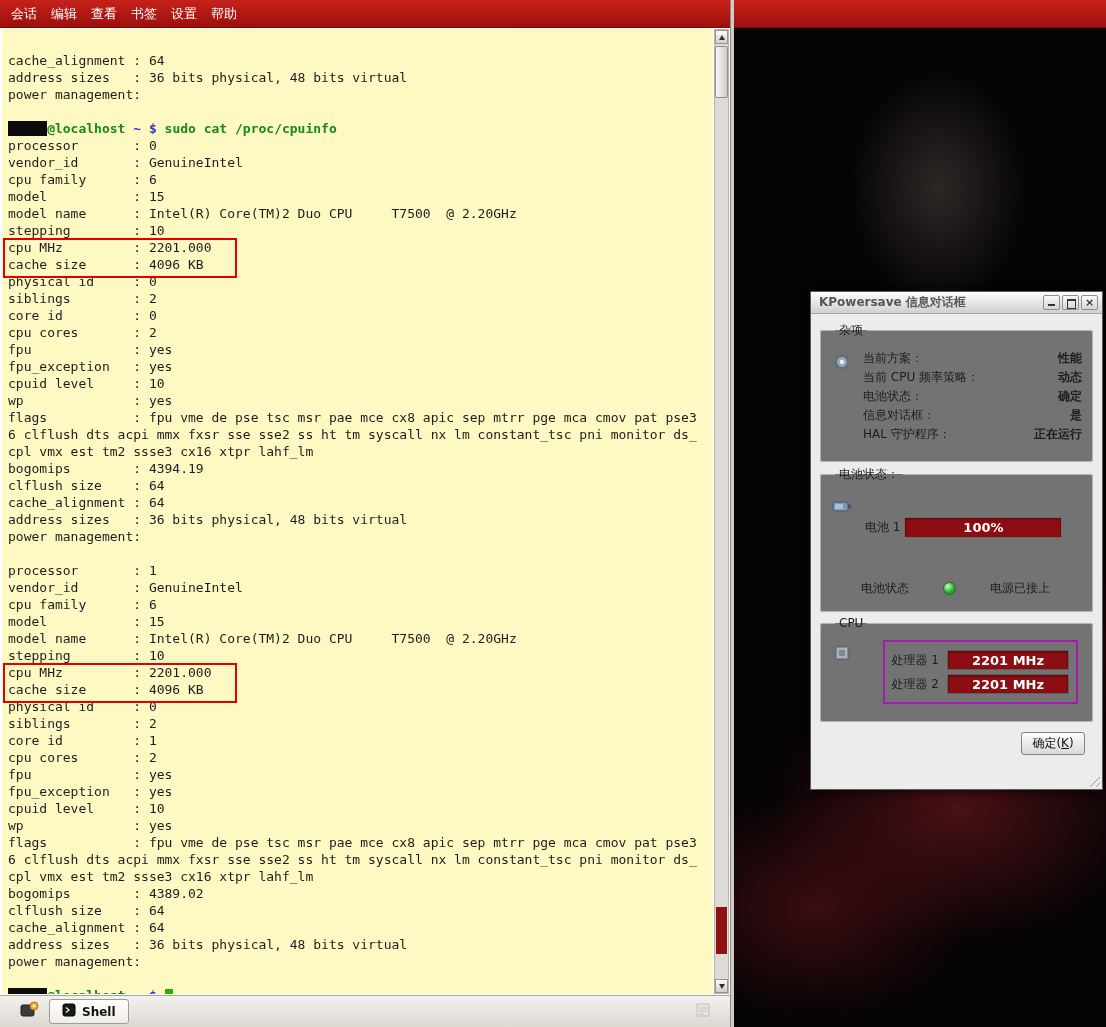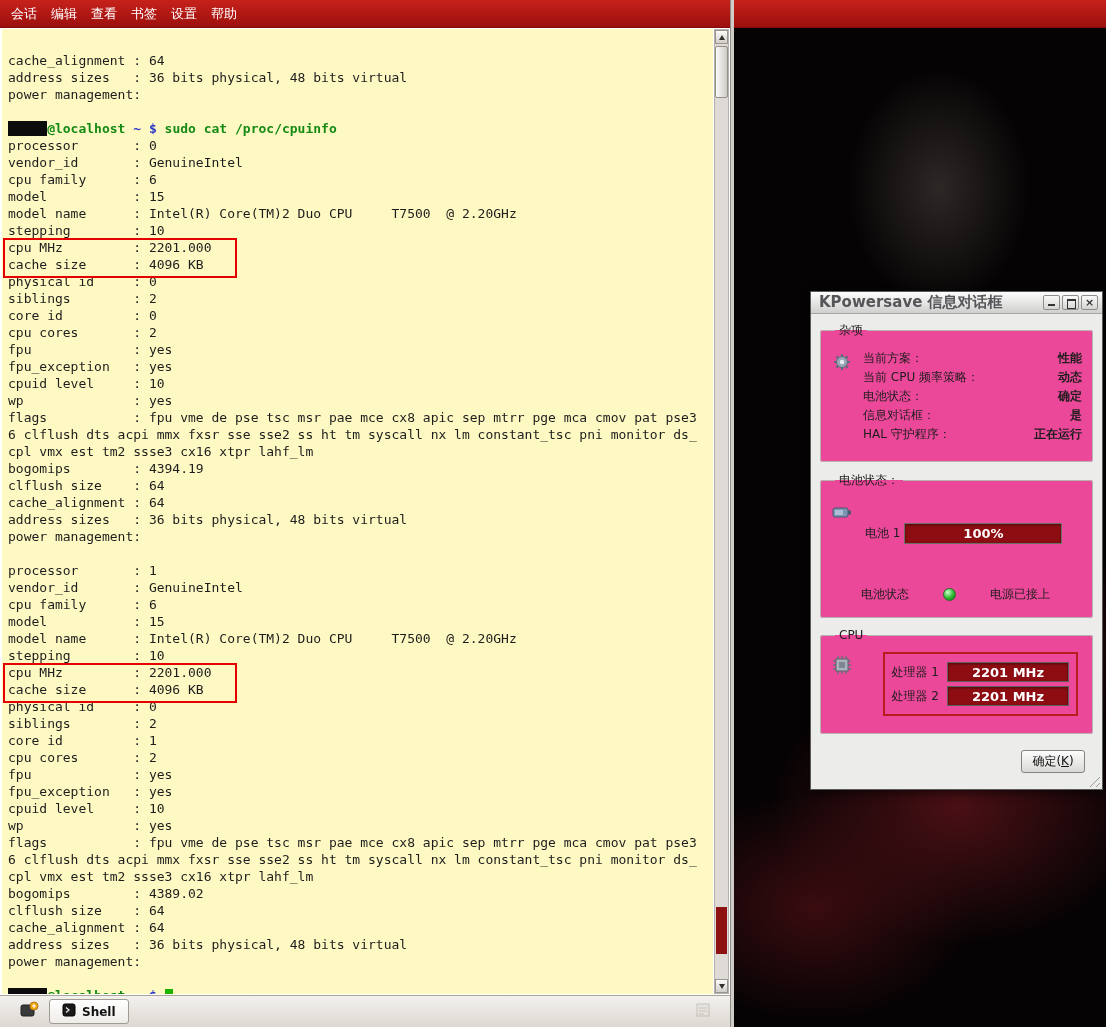--- a/index.html
+++ b/index.html
@@ -61,52 +61,52 @@
       radial-gradient(ellipse 300px 220px at 60% 78%, #4a1015 0%, rgba(0,0,0,0) 62%),
       radial-gradient(ellipse 260px 190px at 22% 88%, #3a0c10 0%, rgba(0,0,0,0) 60%),
       radial-gradient(ellipse 220px 160px at 88% 62%, #2e090d 0%, rgba(0,0,0,0) 60%),
       #060304;}
 
   
   #kps-dialog{position:absolute;left:810px;top:291px;width:293px;height:499px;
     background:#ececea;border:1px solid #5a5a5a;box-shadow:2px 3px 8px rgba(0,0,0,.55);}
   .kps-titlebar{height:22px;background:linear-gradient(#fdfdfd,#cfcfcd);
     border-bottom:1px solid #a7a7a4;display:flex;align-items:center;padding:0 4px 0 8px;}
-  .kps-title{flex:1;font-size:15px;font-weight:bold;color:#56565a;white-space:nowrap;
+  .kps-title{flex:1;font-size:12px;font-weight:bold;color:#56565a;white-space:nowrap;
     overflow:hidden;}
   .winbtn{width:17px;height:15px;margin-left:2px;display:flex;align-items:center;
     justify-content:center;background:linear-gradient(#fafafa,#d5d5d2);
     border:1px solid #8e8e8a;border-radius:2px;cursor:pointer;position:relative;
     font-size:11px;font-weight:bold;color:#333;line-height:1;}
   .icon-min::after{content:"";position:absolute;bottom:3px;left:4px;width:7px;height:2px;background:#333;}
   .icon-max::after{content:"";position:absolute;top:3px;left:4px;width:7px;height:7px;border:1px solid #333;border-top-width:2px;}
 
   .kps-body{position:absolute;left:0;right:0;top:22px;bottom:0;padding:8px 9px 6px 9px;}
   fieldset.group{position:relative;border:1px solid #b3b3af;border-radius:3px;
-    margin-bottom:10px;padding:8px 10px 21px 10px;background:#ec4899;}
+    margin-bottom:4px;padding:8px 10px 21px 10px;background:#737373;}
   fieldset.group legend{font-size:12px;color:#1d1d1d;padding:0 4px;margin-left:4px;}
   .group-icon{position:absolute;left:10px;top:12px;}
 
   .misc-rows{margin-left:32px;margin-top:2px;}
   .misc-row{display:flex;justify-content:space-between;align-items:baseline;
     font-size:12px;line-height:19px;color:#1d1d1d;}
   .misc-row .val{font-weight:bold;}
 
   .bat-row{display:flex;align-items:center;gap:4px;margin:26px 0 0 34px;
     font-size:12px;color:#1d1d1d;}
   .progress{width:158px;height:21px;background:#8e0d12;border:1px solid #6c6c68;
     box-shadow:inset 0 1px 3px rgba(0,0,0,.45);display:flex;align-items:center;
     justify-content:center;color:#fff;font-weight:bold;font-size:13px;}
   .adapter-row{display:flex;align-items:center;margin:42px 0 8px 30px;
     font-size:12px;color:#1d1d1d;}
   .led{width:13px;height:13px;border-radius:50%;margin:0 34px;
     background:radial-gradient(circle at 35% 30%, #c8ffc8, #2db52d 55%, #0f7a0f);
     border:1px solid #2a6a2a;}
 
-  .cpu-rows{margin:2px 4px 2px auto;border:2px solid #b91c1c;padding:4px 7px;width:max-content;}
+  .cpu-rows{margin:2px 4px 2px auto;border:2px solid #a21caf;padding:4px 7px;width:max-content;}
   .cpu-row{display:flex;align-items:center;gap:8px;font-size:12px;color:#1d1d1d;margin:4px 0;}
   .cpu-bar{width:122px;height:20px;background:#8e0d12;border:1px solid #5f5f5b;
     box-shadow:inset 0 1px 3px rgba(0,0,0,.45);display:flex;align-items:center;
     justify-content:center;color:#fff;font-weight:bold;font-size:13px;}
 
   .kps-footer{display:flex;justify-content:flex-end;padding:6px 8px 0 0;}
   .ok-btn{min-width:64px;height:23px;font-size:12px;color:#111;cursor:pointer;
     background:linear-gradient(#fdfdfd,#d9d9d6);border:1px solid #84847f;border-radius:3px;
     font-family:"DejaVu Sans","Liberation Sans",sans-serif;}
   .resize-grip{position:absolute;right:2px;bottom:2px;width:13px;height:13px;

